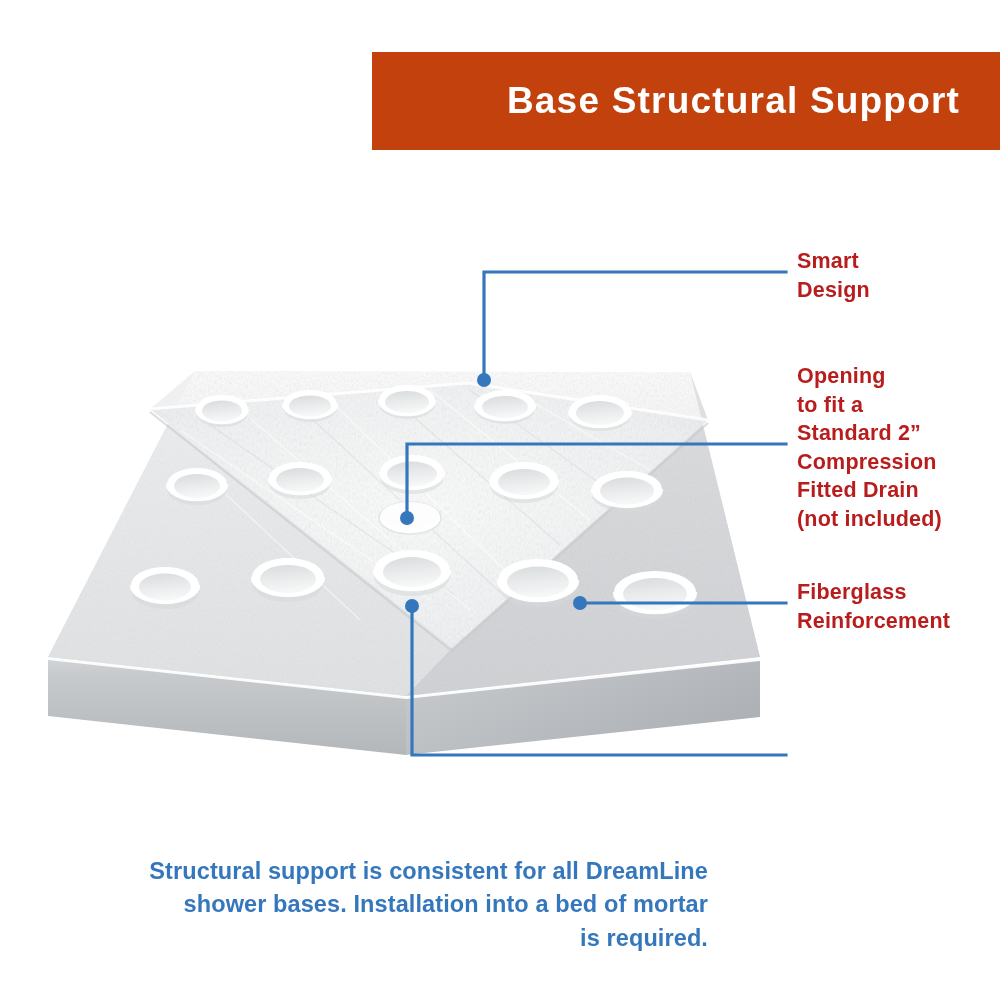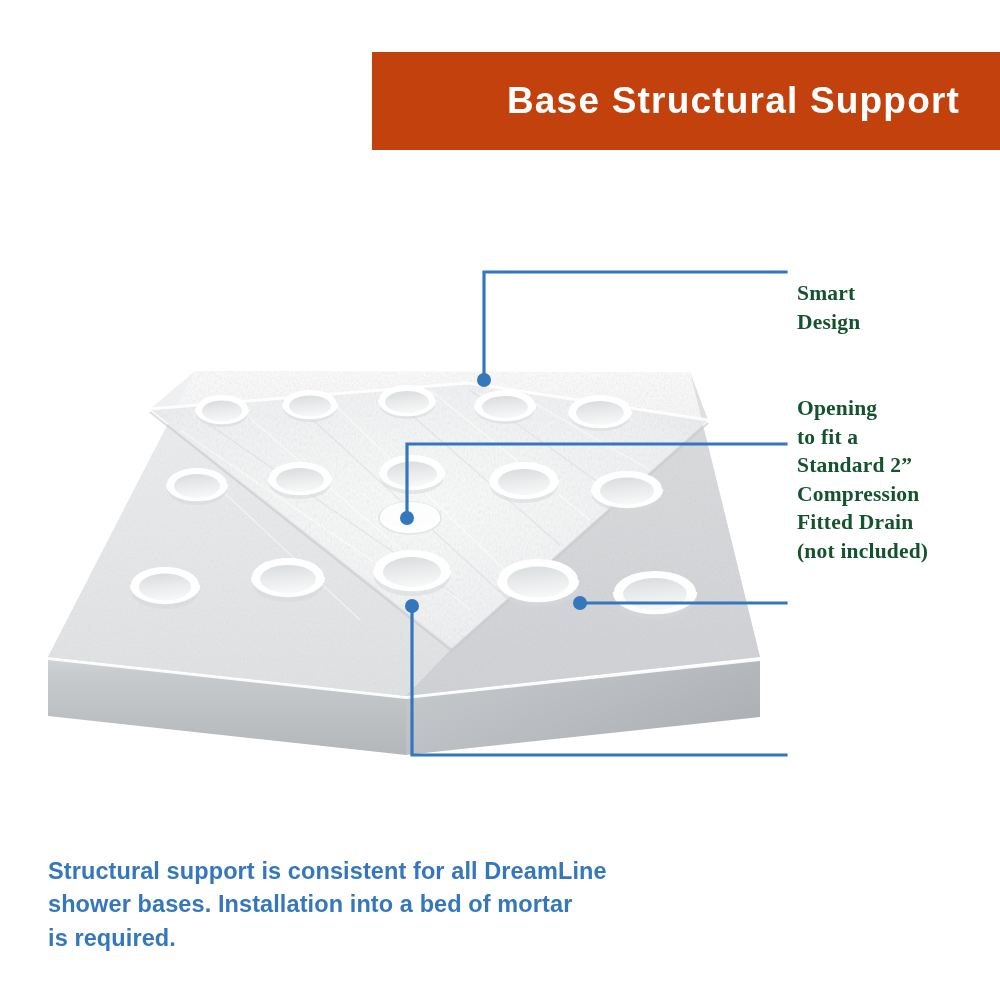--- a/index.html
+++ b/index.html
@@ -47,47 +47,47 @@
     left: 0px;
     top: 0px;
     width: 1000px;
     height: 1000px;
     pointer-events: none;
   }
 
   
   .callout {
     position: absolute;
-    color: #14532d;
+    color: #b91c1c;
     font-weight: bold;
     font-size: 21.5px;
     line-height: 1.33;
     letter-spacing: 0.2px;
-    font-family: Liberation Serif, serif;
+    font-family: Liberation Sans, sans-serif;
     white-space: pre-line;
-    margin-top: 32px;
   }
   #callout-smart-design  { left: 797px; top: 247px; width: 200px; }
   #callout-drain-opening { left: 797px; top: 362px; width: 205px; }
   #callout-fiberglass    { left: 797px; top: 578px; width: 200px; }
   #callout-pvc-rings     { left: 797px; top: 688px; width: 200px; }
 
   
   #footer-note {
     position: absolute;
     left: 48px;
     top: 855px;
     width: 660px;
     color: #3577bd;
     font-weight: bold;
     font-size: 23.5px;
     line-height: 1.42;
     letter-spacing: 0.1px;
     font-family: "Liberation Sans", sans-serif;
     white-space: pre-line;
+    text-align: right;
   }
 </style>
 </head>
 <body>
 
 <div id="stage">
 
   <div id="header-bar">
     <div id="header-title">Base Structural Support</div>
   </div>
@@ -321,19 +321,21 @@
   <div class="callout" id="callout-smart-design">Smart
 Design</div>
 
   <div class="callout" id="callout-drain-opening">Opening
 to fit a
 Standard 2”
 Compression
 Fitted Drain
 (not included)</div>
 
+  <div class="callout" id="callout-fiberglass">Fiberglass
+Reinforcement</div>
 
 
   <div id="footer-note">Structural support is consistent for all DreamLine
 shower bases. Installation into a bed of mortar
 is required.</div>
 
 </div>
 
 </body></html>

